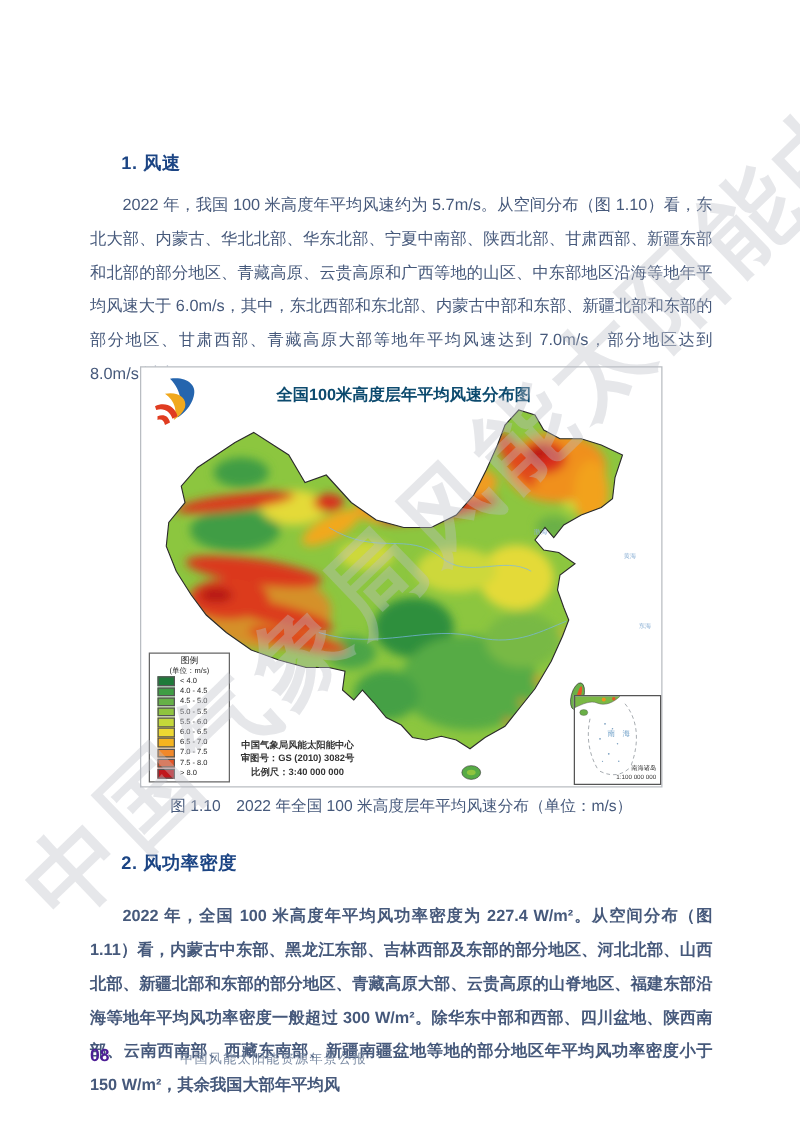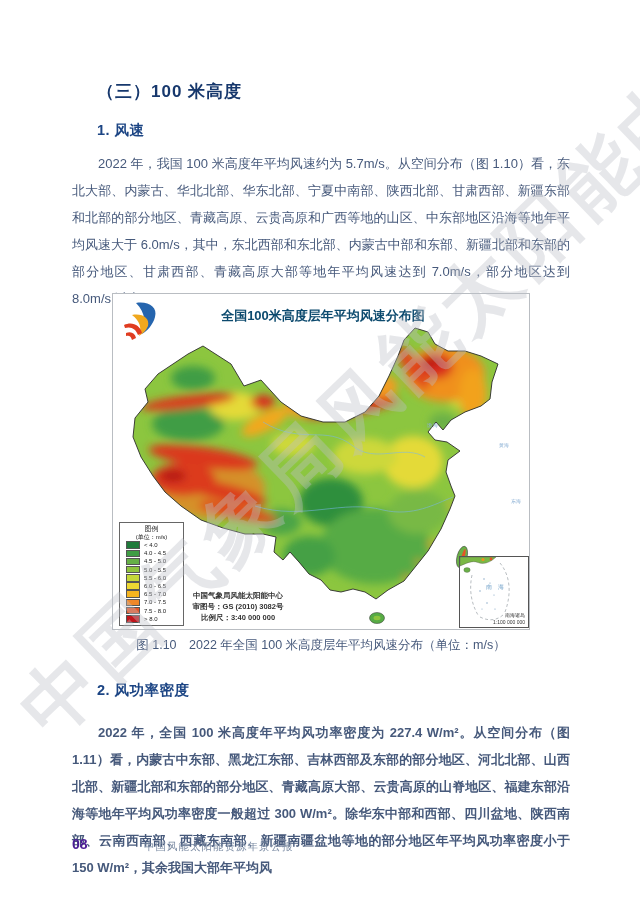--- a/index.html
+++ b/index.html
@@ -76,21 +76,20 @@
     font-size:76px;font-weight:bold;color:rgba(188,193,200,0.38);
     letter-spacing:7px;white-space:nowrap;text-align:center;
     pointer-events:none;z-index:50;
   }
 </style>
 </head>
 <body>
 
 <div class="page">
 
-  <div class="section-heading">（三）100 米高度</div>
   <div class="sub-heading sub1">1. 风速</div>
   <div class="para para1">2022 年，我国 100 米高度年平均风速约为 5.7m/s。从空间分布（图 1.10）看，东北大部、内蒙古、华北北部、华东北部、宁夏中南部、陕西北部、甘肃西部、新疆东部和北部的部分地区、青藏高原、云贵高原和广西等地的山区、中东部地区沿海等地年平均风速大于 6.0m/s，其中，东北西部和东北部、内蒙古中部和东部、新疆北部和东部的部分地区、甘肃西部、青藏高原大部等地年平均风速达到 7.0m/s，部分地区达到 8.0m/s 以上。</div>
 
   <div class="map-box">
 
     <svg class="map-svg" width="416" height="335" viewBox="0 0 416 335">
       <defs>
         <clipPath id="chinaClip">
           <path d="M90,52 L118,70 L131,92 L148,86 L168,108 L188,122 L210,128 L232,128 L252,118 L266,102 L276,82 L285,62 L291,46 L302,34 L315,38 L322,50 L335,57 L352,57 L368,62 L385,70 L379,88 L377,105 L368,112 L352,118 L338,126 L330,136 L323,128 L315,138 L322,146 L334,148 L347,157 L335,166 L333,178 L338,192 L342,202 L337,215 L328,235 L315,257 L303,272 L291,287 L275,296 L263,305 L252,298 L240,295 L228,298 L217,296 L208,286 L196,280 L186,268 L177,258 L170,266 L161,258 L163,243 L150,240 L132,240 L110,234 L88,226 L68,212 L52,198 L40,182 L28,163 L20,143 L22,124 L35,108 L32,95 L45,80 L60,70 L75,60 Z"></path>
         </clipPath>

